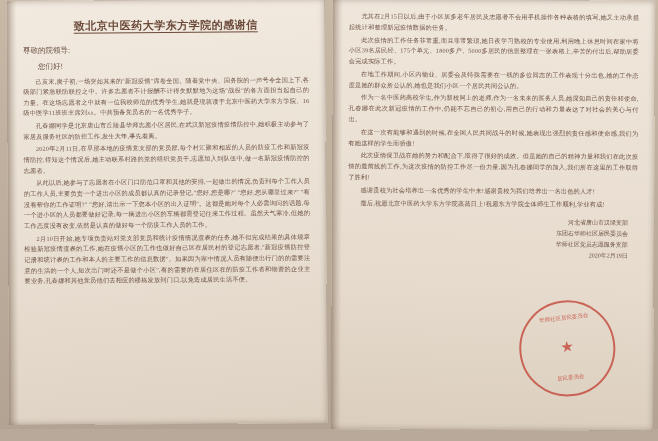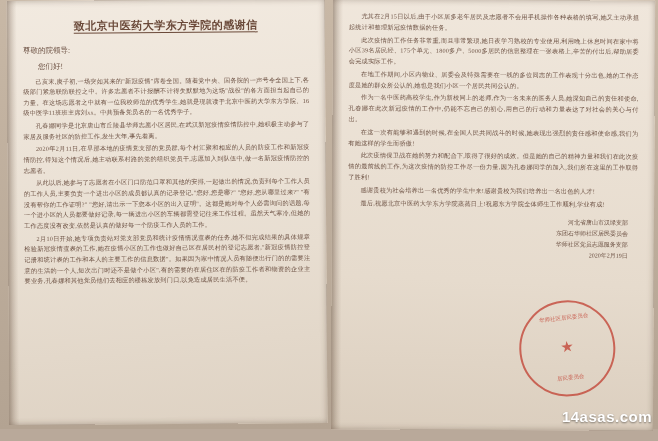--- a/index.html
+++ b/index.html
@@ -195,15 +195,14 @@
       <div class="stamp">
         <span class="stamp-top">华师社区居民委员会</span>
         <span class="stamp-star">★</span>
         <span class="stamp-text">居民委员会</span>
       </div>
 
     </div>
     <div class="edge-shadow" style="left:0"></div>
   </div>
 
-  <div class="watermark">14asas.com</div>
 
 </div>
 
 </body></html>

